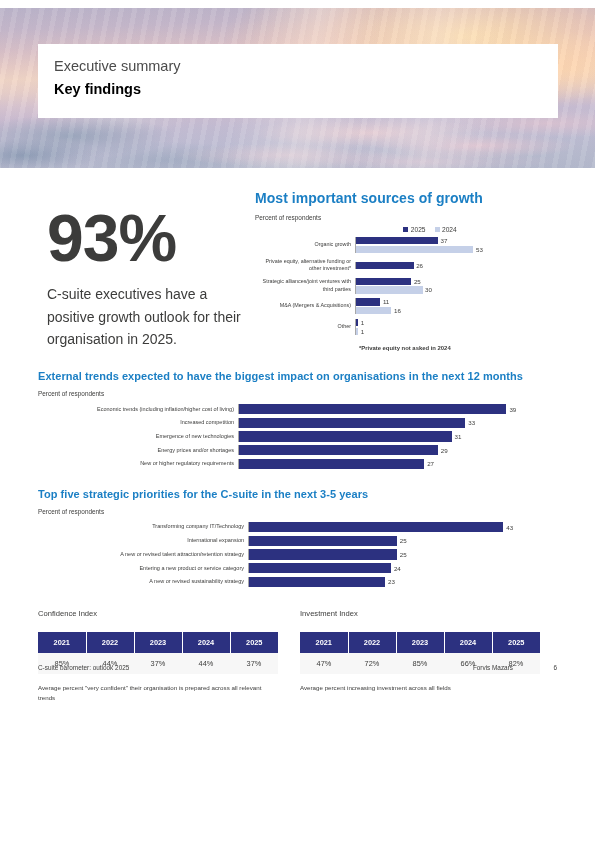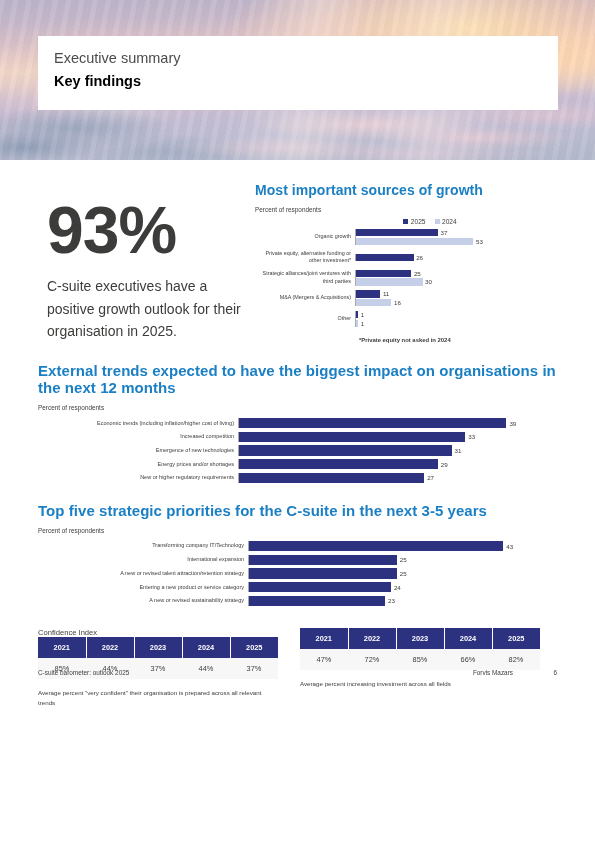--- a/index.html
+++ b/index.html
@@ -13,20 +13,21 @@
     overflow: hidden;
     position: relative;
   }
 
   
   .hero {
     position: relative;
     width: 595px;
     height: 160px;
     overflow: hidden;
+    margin-top: 8px;
   }
   .hero-sky {
     position: absolute;
     inset: 0;
     background:
       
       radial-gradient(ellipse 300px 90px at 78% 18%, rgba(255,223,170,0.95) 0%, rgba(255,205,165,0.5) 45%, rgba(255,205,170,0) 80%),
       radial-gradient(ellipse 180px 50px at 95% 38%, rgba(255,222,180,0.85) 0%, rgba(255,210,175,0) 75%),
       
       linear-gradient(178deg,
@@ -118,21 +119,21 @@
   }
   .chart-col { flex: 1; padding-left: 1px; }
 
   
   .sec-title {
     color: #1b7fc4;
     font-weight: bold;
     font-size: 14px;
     letter-spacing: 0.05px;
   }
-  .sec-title.big { font-size: 15px; }
+  .sec-title.big { font-size: 11px; }
   .sec-sub {
     font-size: 6.4px;
     color: #3c3c3b;
     margin-top: 8px;
   }
 
   
   .legend {
     display: flex;
     justify-content: center;
@@ -189,21 +190,21 @@
   
   .tables {
     display: flex;
     margin-top: 22px;
     gap: 16px;
   }
   .tbl-wrap { width: 246px; }
   .tbl-title {
     font-size: 7.6px;
     color: #3c3c3b;
-    margin-bottom: 0;
+    margin-bottom: 14px;
   }
   table.idx {
     border-collapse: collapse;
     width: 240px;
     table-layout: fixed;
   }
   table.idx th {
     background: #2c3180;
     color: #ffffff;
     font-size: 7.4px;
@@ -453,20 +454,21 @@
                 <td>44%</td>
                 <td>37%</td>
                 <td>44%</td>
                 <td>37%</td>
               </tr>
             </tbody>
           </table>
         <div class="tbl-note">Average percent "very confident" their organisation is prepared across all relevant trends</div>
       </div>
       <div class="tbl-wrap">
+        <div class="tbl-title">Investment Index</div>
         <table class="idx" id="tbl-investment">
             <thead>
               <tr>
                 <th>2021</th>
                 <th>2022</th>
                 <th>2023</th>
                 <th>2024</th>
                 <th>2025</th>
               </tr>
             </thead>

